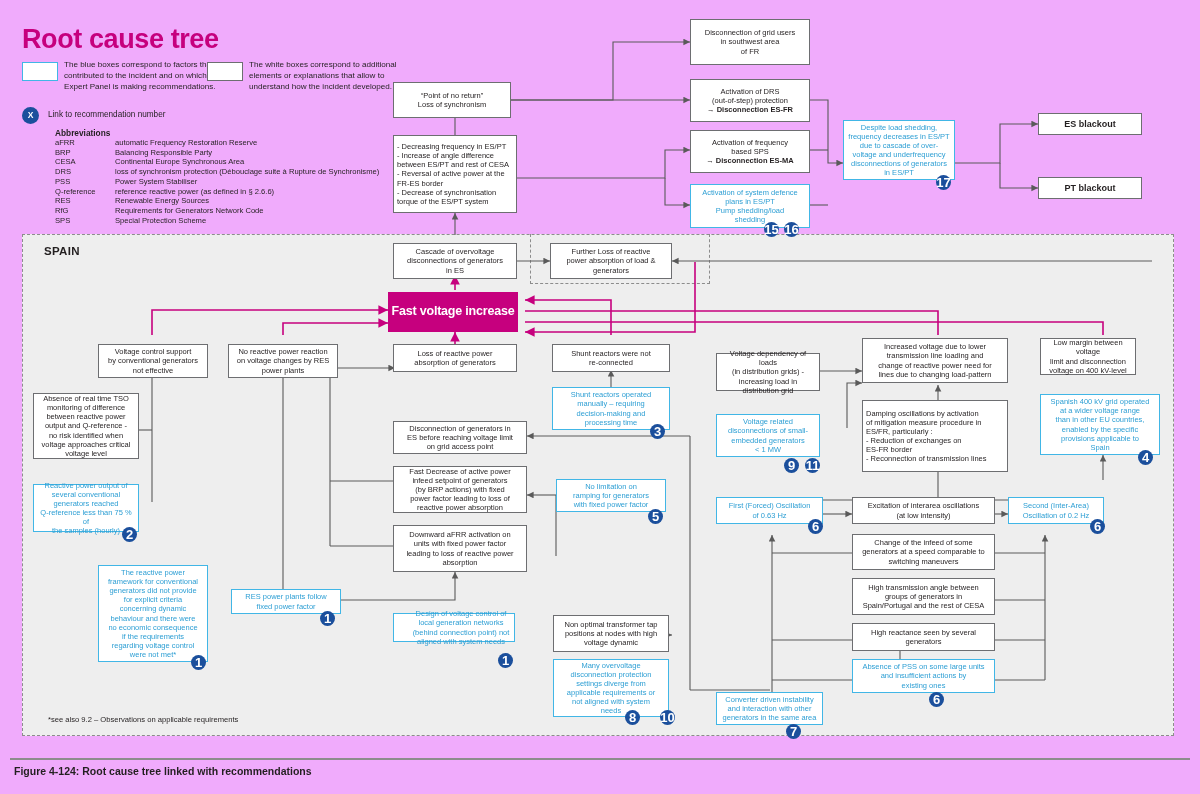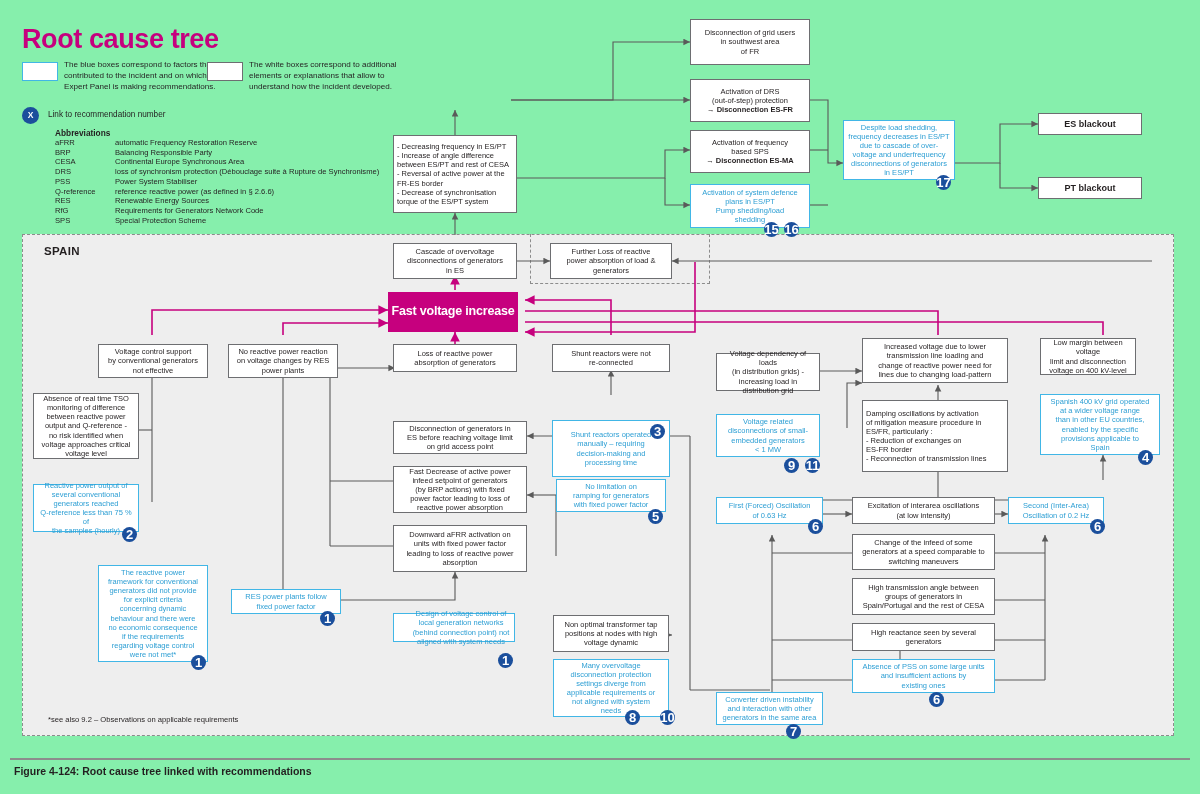--- a/index.html
+++ b/index.html
@@ -7,21 +7,21 @@
   body{
     font-family:"Liberation Sans", sans-serif;
     color:#231f20;
     -webkit-font-smoothing:antialiased;
   }
   #page{
     position:relative;
     width:1200px;
     height:794px;
     overflow:hidden;
-    background:#86efac;
+    background:#f0abfc;
   }
 
   
   #title{
     position:absolute; left:22px; top:24px;
     font-size:27px; font-weight:bold; letter-spacing:-0.4px;
     color:#c6007e;
   }
   .legend-swatch{
     position:absolute; width:36px; height:19px; box-sizing:border-box;
@@ -264,20 +264,23 @@
       <path d="M455,290 L455,275" marker-end="url(#am)"></path>
 
       <path d="M611,335 L611,300 L525,300" marker-end="url(#am)"></path>
       <path d="M938,335 L938,311 L525,311"></path>
       <path d="M1103,335 L1103,322 L525,322"></path>
       <path d="M695,262 L695,332 L525,332" marker-end="url(#am)"></path>
       <path d="M525,311 L525,311"></path>
     </g>
   </svg>
 
+  <div class="box white" style="left:393px; top:82px; width:118px; height:36px;">
+      <span class="inner">“Point of no return”<br>Loss of synchronism</span>
+    </div>
   <div class="box white leftalign" style="left:393px; top:135px; width:124px; height:78px;">
       <span class="inner">- Decreasing frequency in ES/PT<br>- Increase of angle difference<br>  between ES/PT and rest of CESA<br>- Reversal of active power at the<br>  FR-ES border<br>- Decrease of synchronisation<br>  torque of the ES/PT system</span>
     </div>
 
   <div class="box white" style="left:690px; top:19px; width:120px; height:46px;">
       <span class="inner">Disconnection of grid users<br>in southwest area<br>of FR</span>
     </div>
 
   <div class="box white" style="left:690px; top:79px; width:120px; height:43px;">
     <span class="inner">
@@ -329,21 +332,21 @@
     </div>
   <div class="box white" style="left:228px; top:344px; width:110px; height:34px;">
       <span class="inner">No reactive power reaction<br>on voltage changes by RES<br>power plants</span>
     </div>
   <div class="box white" style="left:393px; top:344px; width:124px; height:28px;">
       <span class="inner">Loss of reactive power<br>absorption of generators</span>
     </div>
   <div class="box white" style="left:552px; top:344px; width:118px; height:28px;">
       <span class="inner">Shunt reactors were not<br>re-connected</span>
     </div>
-  <div class="box blue" style="left:552px; top:387px; width:118px; height:57px;margin-top:33px;">
+  <div class="box blue" style="left:552px; top:387px; width:118px; height:43px;">
       <span class="inner">Shunt reactors operated<br>manually – requiring<br>decision-making and<br>processing time</span>
     </div>
   <div class="nbadge badge" style="left:650px; top:424px;">3</div>
 
   <div class="box white" style="left:33px; top:393px; width:106px; height:66px;">
       <span class="inner">Absence of real time TSO<br>monitoring of difference<br>between reactive power<br>output and Q-reference -<br>no risk identified when<br>voltage approaches critical<br>voltage level</span>
     </div>
   <div class="box blue" style="left:33px; top:484px; width:106px; height:48px;">
       <span class="inner">Reactive power output of<br>several conventional<br>generators reached<br>Q-reference less than 75 % of<br>the samples (hourly)</span>
     </div>

